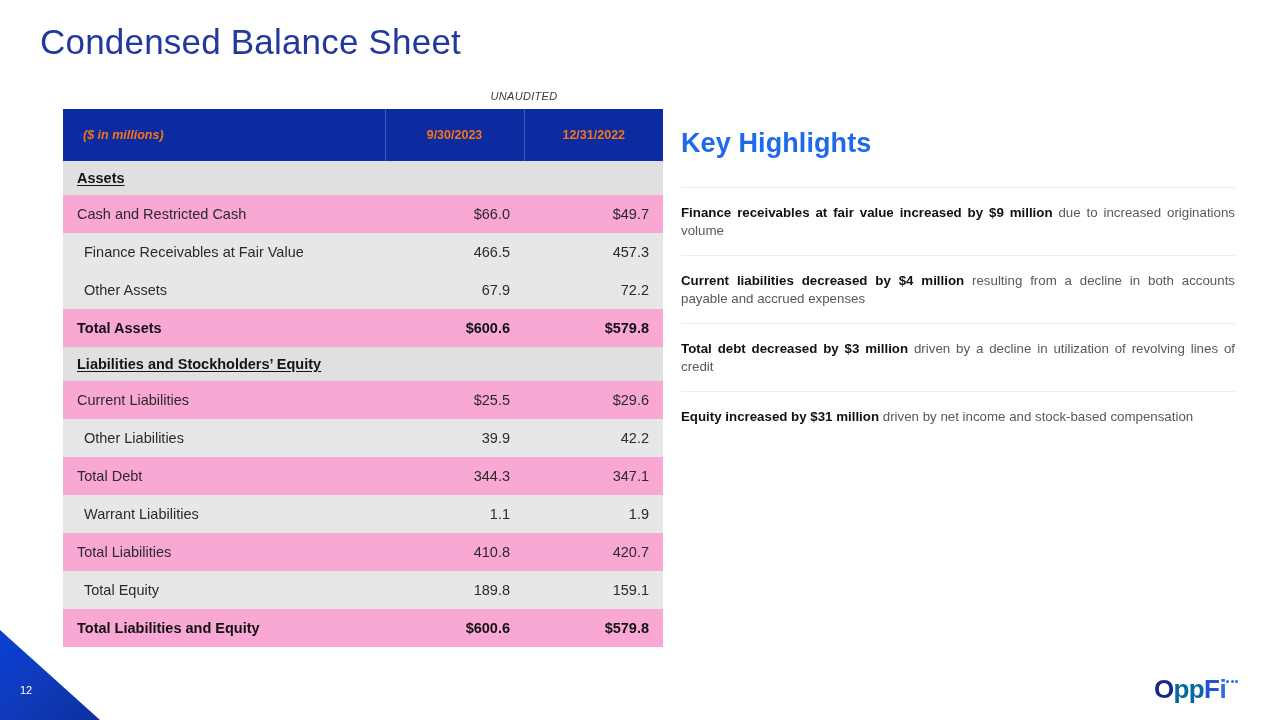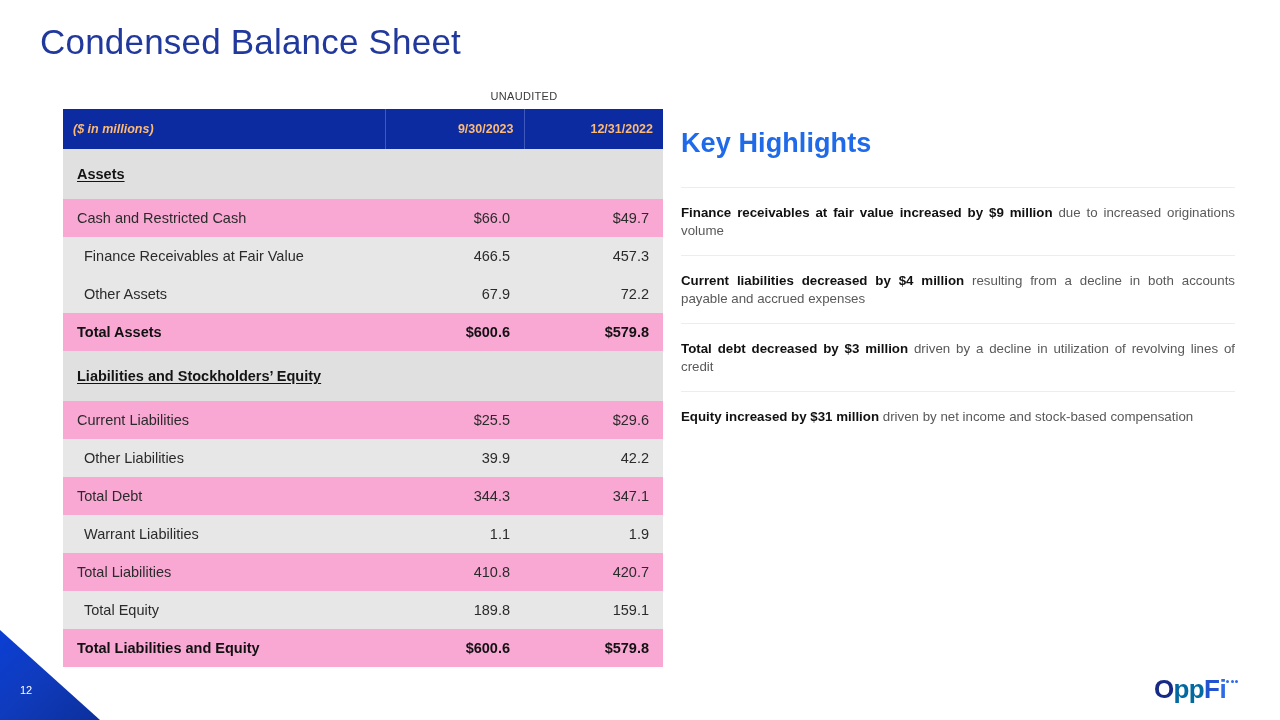--- a/index.html
+++ b/index.html
@@ -40,46 +40,47 @@
     align-items: flex-start;
   }
   .unaudited-spacer { width: 322px; }
   .unaudited-label {
     width: 278px;
     text-align: center;
     font-size: 11px;
     color: #3a3a3a;
     letter-spacing: 0.3px;
     line-height: 12px;
+    font-style: italic;
   }
 
   table.bs {
     border-collapse: collapse;
     table-layout: fixed;
     width: 600px;
   }
   table.bs col.c-label { width: 322px; }
   table.bs col.c-num   { width: 139px; }
 
   table.bs thead th {
     background: #0c2ba0;
-    color: #fdba74;
+    color: #f97316;
     font-size: 12.5px;
     font-weight: bold;
-    height: 40px;
+    height: 52px;
     vertical-align: middle;
-    padding: 0 10px;
+    padding: 0 20px;
   }
   table.bs thead th.h-label {
     text-align: left;
     font-style: italic;
     border-right: 1px solid #3e58bb;
   }
   table.bs thead th.h-num {
-    text-align: right;
+    text-align: center;
     margin-top: 16px;
   }
   table.bs thead th.h-num.divider {
     border-right: 1px solid #3e58bb;
   }
 
   table.bs td {
     font-size: 14.5px;
     color: #2b2b2b;
     height: 38px;
@@ -88,21 +89,21 @@
     background: #f9a8d4;
   }
   table.bs td.label { text-align: left; }
   table.bs td.num   { text-align: right; }
 
   
   tr.shaded td { background: #e7e7e7; padding-left: 21px; }
 
   
   tr.section td {
-    height: 50px;
+    height: 34px;
     background: #e0e0e0;
   }
   tr.section td .sec-text {
     font-weight: bold;
     font-size: 14.5px;
     color: #141414;
     text-decoration: underline;
     text-underline-offset: 2px;
   }
 

